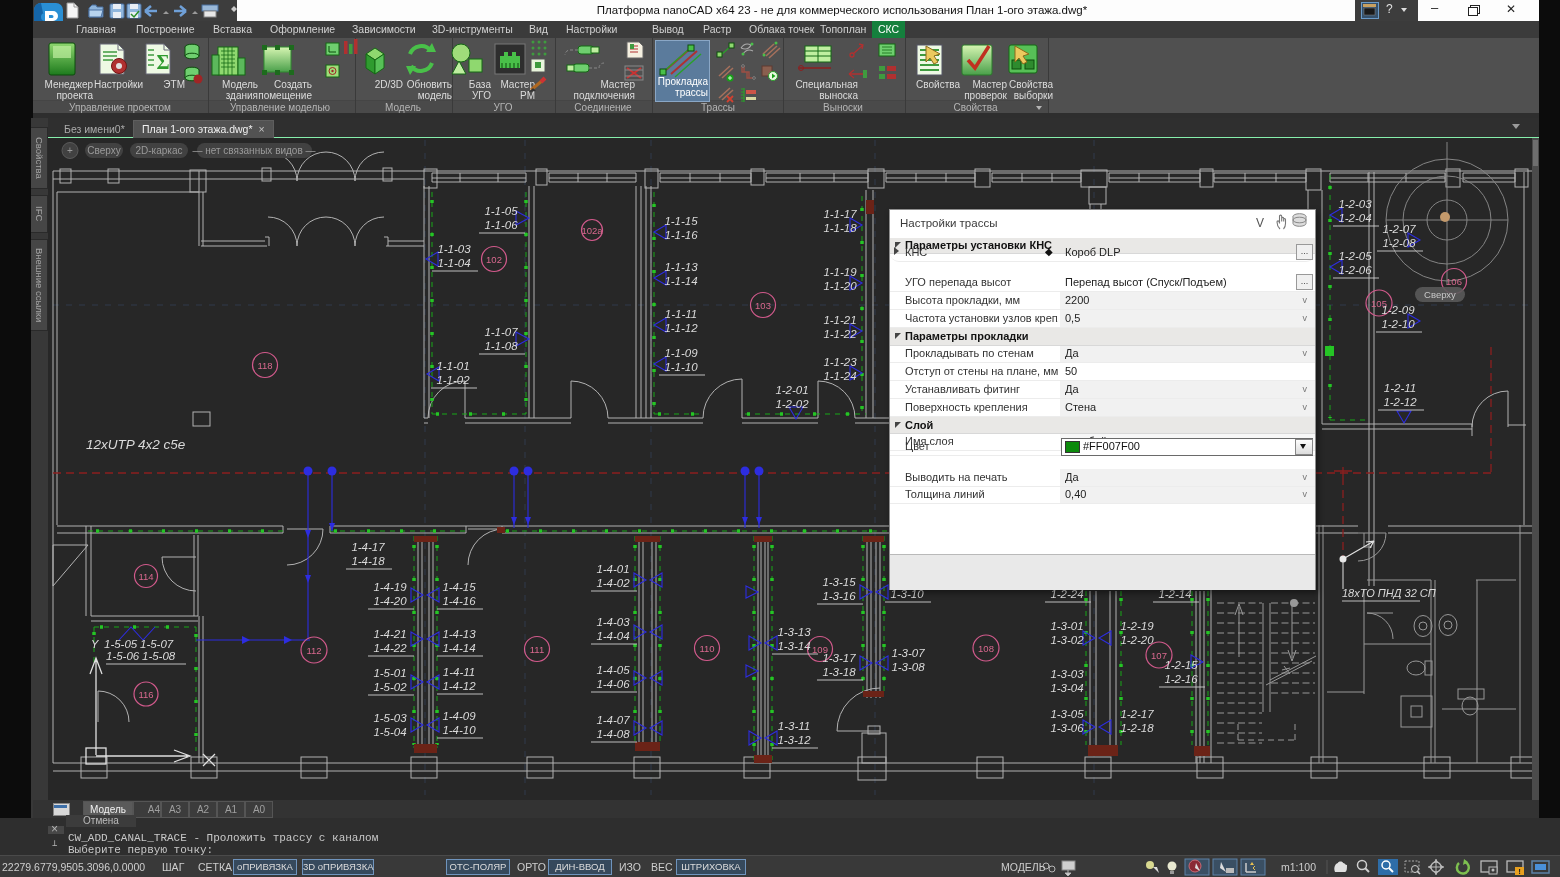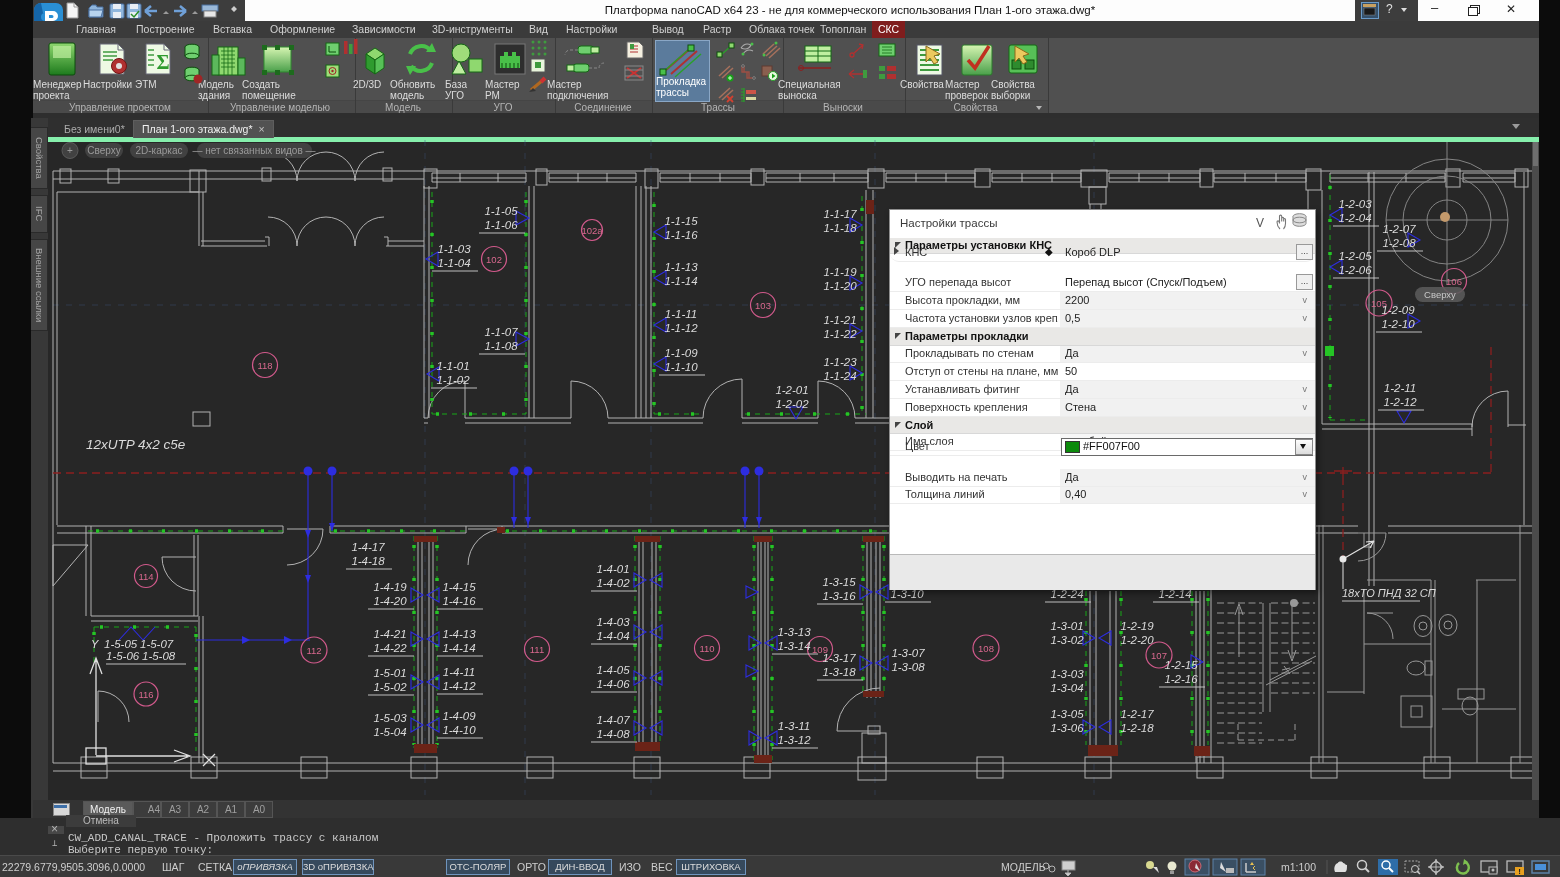--- a/index.html
+++ b/index.html
@@ -1,31 +1,31 @@
 <!DOCTYPE html>
 <html><head><meta charset="utf-8">
 <style>
 html,body{margin:0;padding:0;width:1560px;height:877px;overflow:hidden;background:#272727;font-family:"Liberation Sans",sans-serif;}
 .abs{position:absolute;}
 #titlebar{left:0;top:0;width:1560px;height:21px;background:#3d3d3d;}
-#title-white{left:237px;top:0;width:1210px;height:21px;background:#fdfdfd;color:#111;font-size:11.5px;text-align:center;line-height:21px;margin-left:8px;}
+#title-white{left:237px;top:0;width:1210px;height:21px;background:#fdfdfd;color:#111;font-size:11.5px;text-align:center;line-height:21px;}
 #title-box2{left:1355px;top:0;width:63px;height:21px;background:#3d3d3d;color:#ddd;}
 #title-white2{left:1418px;top:0;width:121px;height:21px;background:#fdfdfd;}
 #blackL{left:0;top:0;width:33px;height:818px;background:#0c0c0c;}
 #blackR{left:1539px;top:0;width:21px;height:818px;background:#0c0c0c;}
 #menubar{left:33px;top:21px;width:1506px;height:17px;background:#3b3b3b;}
 .mi{position:absolute;top:0;height:17px;line-height:17px;color:#d2d2d2;font-size:10.5px;}
 #ribbon{left:33px;top:38px;width:1506px;height:76px;background:#505050;}
 #ribbon .glabel{position:absolute;top:63px;height:13px;line-height:13px;color:#b5b5b5;font-size:10px;text-align:center;}
 #ribbon .gsep{position:absolute;top:0;width:1px;height:75px;background:#3a3a3a;}
-#ribbon .btnlbl{position:absolute;color:#dcdcdc;font-size:10px;text-align:left;line-height:11px;}
+#ribbon .btnlbl{position:absolute;color:#dcdcdc;font-size:10px;text-align:right;line-height:11px;}
 #ribbonsep{left:33px;top:113px;width:1506px;height:5px;background:#2e2e2e;}
 #sidebar{left:31px;top:118px;width:17px;height:700px;background:#383838;}
 .vtab{position:absolute;left:0;width:16px;background:#464646;border:1px solid #2a2a2a;border-left:none;color:#a5a5a5;font-size:9.5px;writing-mode:vertical-rl;text-align:center;}
-#doctabs{left:48px;top:118px;width:1491px;height:19px;background:#2f2f2f;border-bottom:5px solid #86efac;}
+#doctabs{left:48px;top:118px;width:1491px;height:19px;background:#2f2f2f;border-bottom:1px solid #86efac;}
 #statusbar{left:0;top:855px;width:1560px;height:22px;background:#393939;border-top:1px solid #4a4a4a;color:#c9c9c9;font-size:10.5px;}
 .sbtn{position:absolute;top:3px;height:14px;line-height:14px;text-align:center;color:#dcdcdc;border:1px solid #6f94bd;background:#36495c;font-size:9.5px;white-space:nowrap;}
 .stxt{position:absolute;top:4px;height:14px;line-height:14px;color:#cecece;font-size:10.5px;text-align:center;white-space:nowrap;}
 #cmdline{left:0;top:818px;width:1560px;height:37px;background:#2e2e2e;color:#c8c8c8;font-family:"Liberation Mono",monospace;font-size:11px;}
 #layoutrow{left:33px;top:800px;width:1506px;height:18px;background:#333333;}
 .ltab{position:absolute;top:1px;height:15px;line-height:15px;border:1px solid #555;background:#3c3c3c;color:#9f9f9f;font-size:10px;text-align:center;}
 #drawing{left:48px;top:137px;width:1484px;height:663px;}
 #panel{left:889px;top:209px;width:425px;height:379px;background:#fff;border:1px solid #8e8e8e;box-shadow:2px 3px 6px rgba(0,0,0,.45);}
 .prow{position:absolute;left:0;width:100%;border-bottom:1px solid #ececec;}
 .plabel{position:absolute;left:15px;color:#333;font-size:11px;white-space:nowrap;max-width:153px;overflow:hidden;}
@@ -85,21 +85,21 @@
 <span class="mi" style="left:180px">Вставка</span>
 <span class="mi" style="left:237px">Оформление</span>
 <span class="mi" style="left:319px">Зависимости</span>
 <span class="mi" style="left:399px">3D-инструменты</span>
 <span class="mi" style="left:496px">Вид</span>
 <span class="mi" style="left:533px">Настройки</span>
 <span class="mi" style="left:619px">Вывод</span>
 <span class="mi" style="left:670px">Растр</span>
 <span class="mi" style="left:716px">Облака точек</span>
 <span class="mi" style="left:787px">Топоплан</span>
-<span class="mi" style="left:839px;width:33px;text-align:center;background:#7f1d1d;color:#fff;">СКС</span>
+<span class="mi" style="left:839px;width:33px;text-align:center;background:#15803d;color:#fff;">СКС</span>
 </div>
 <div class="abs" id="ribbon">
 <div style="position:absolute;left:0;top:62px;width:1015px;height:13px;background:#4a4a4a;border-top:1px solid #454545;"></div>
 <div class="gsep" style="left:175px"></div>
     <div class="gsep" style="left:322px"></div>
     <div class="gsep" style="left:419px"></div>
     <div class="gsep" style="left:522px"></div>
     <div class="gsep" style="left:619px"></div>
     <div class="gsep" style="left:750px"></div>
     <div class="gsep" style="left:872px"></div>
@@ -343,21 +343,21 @@
 <div style="position:absolute;left:66px;top:-3px;width:70px;height:12px;background:#3c3c3c;color:#bbb;font-size:10px;text-align:center;line-height:11px;font-family:'Liberation Sans',sans-serif;overflow:hidden;">Отмена</div>
 <div style="position:absolute;left:51px;top:7px;color:#b5b5b5;font-size:12px;line-height:10px;">×</div>
 <div style="position:absolute;left:52px;top:22px;color:#b5b5b5;font-size:9px;line-height:9px;">⊥</div>
 <div style="position:absolute;left:68px;top:14px;">CW_ADD_CANAL_TRACE - Проложить трассу с каналом</div>
 <div style="position:absolute;left:68px;top:26px;">Выберите первую точку:</div>
 </div>
 <div class="abs" id="statusbar">
 <span class="stxt" style="left:2px;">22279.6779,9505.3096,0.0000</span>
 <span class="stxt" style="left:162px;">ШАГ</span>
 <span class="stxt" style="left:198px;">СЕТКА</span>
-<span class="sbtn" style="left:233px;width:62px;font-style:italic;">оПРИВЯЗКА</span>
+<span class="sbtn" style="left:233px;width:62px;">оПРИВЯЗКА</span>
 <span class="sbtn" style="left:302px;width:70px;">3D оПРИВЯЗКА</span>
 <span class="sbtn" style="left:377px;width:62px;margin-top:32px;">ОТС-ОБЪЕКТ</span>
 <span class="sbtn" style="left:446px;width:62px;">ОТС-ПОЛЯР</span>
 <span class="stxt" style="left:517px;">ОРТО</span>
 <span class="sbtn" style="left:548px;width:62px;">ДИН-ВВОД</span>
 <span class="stxt" style="left:619px;">ИЗО</span>
 <span class="stxt" style="left:651px;">ВЕС</span>
 <span class="sbtn" style="left:676px;width:68px;">ШТРИХОВКА</span>
 <span class="stxt" style="left:1001px;">МОДЕЛЬ</span>
 <span class="stxt" style="left:1281px;">m1:100</span>

